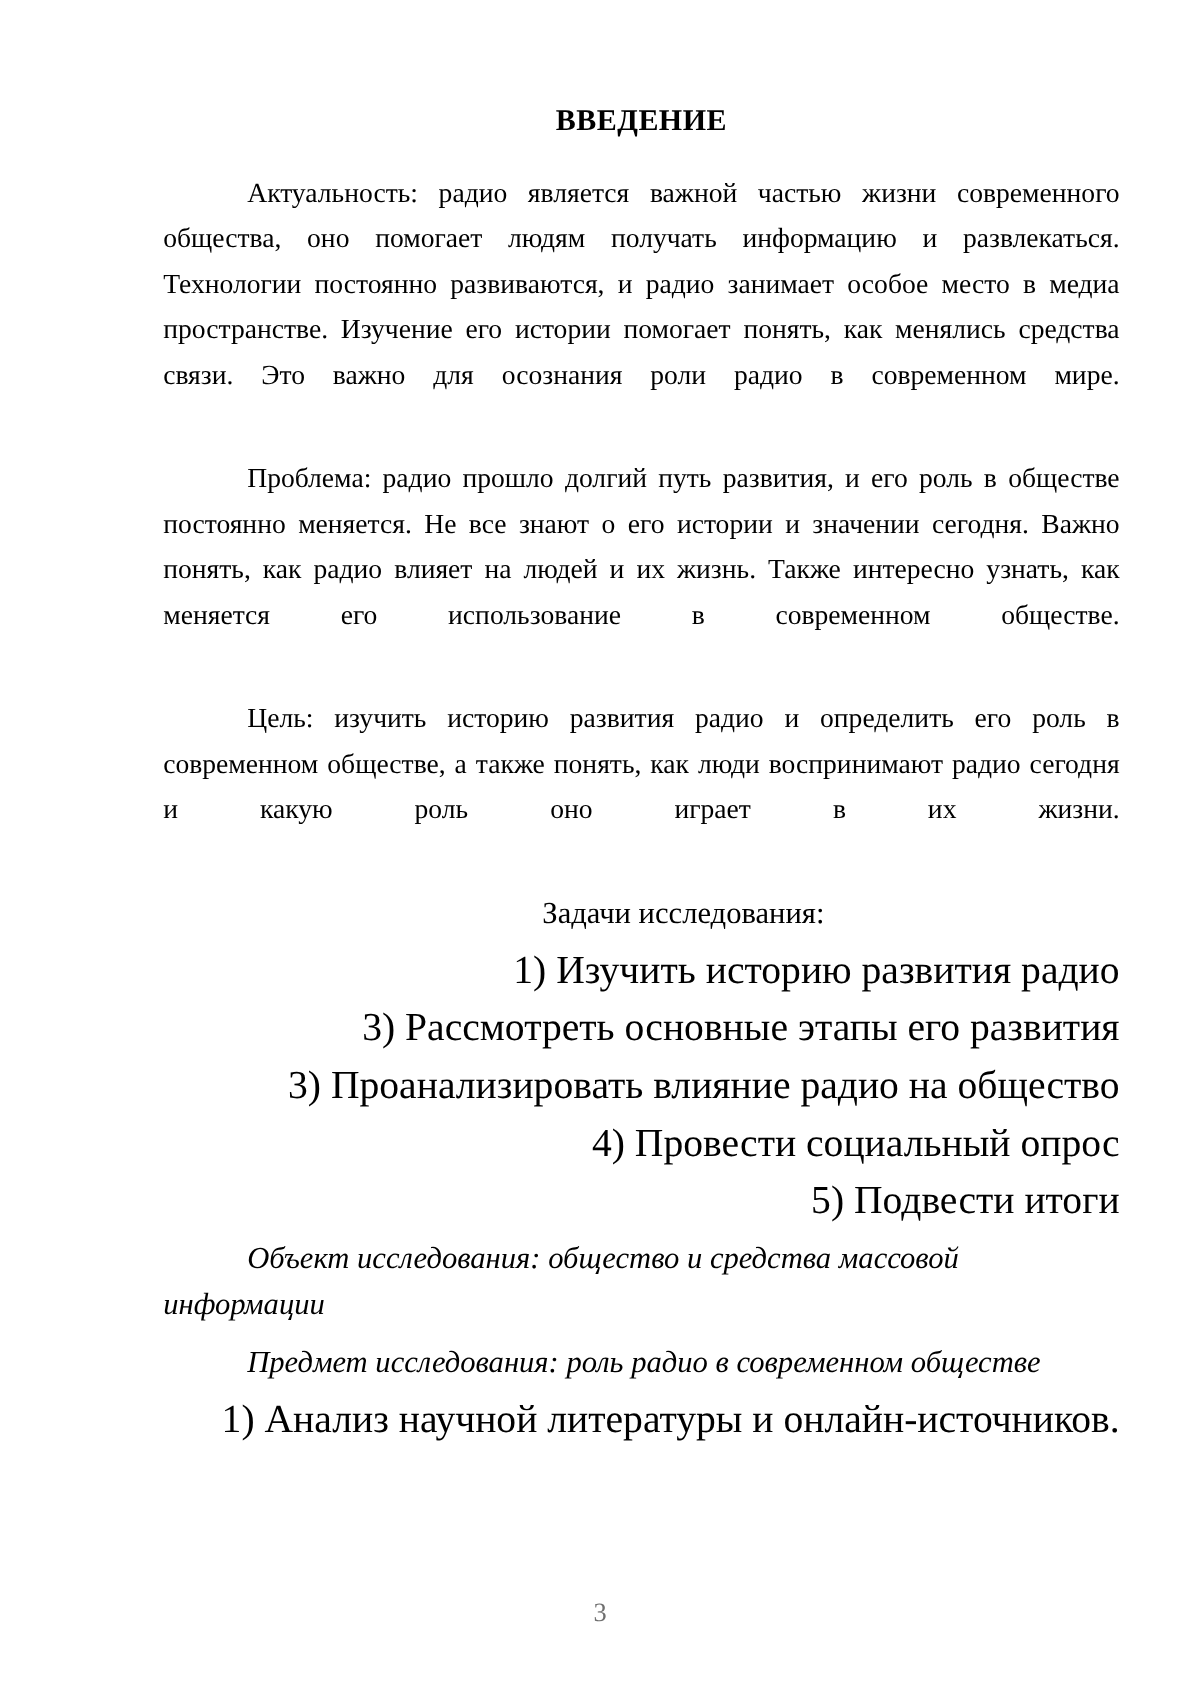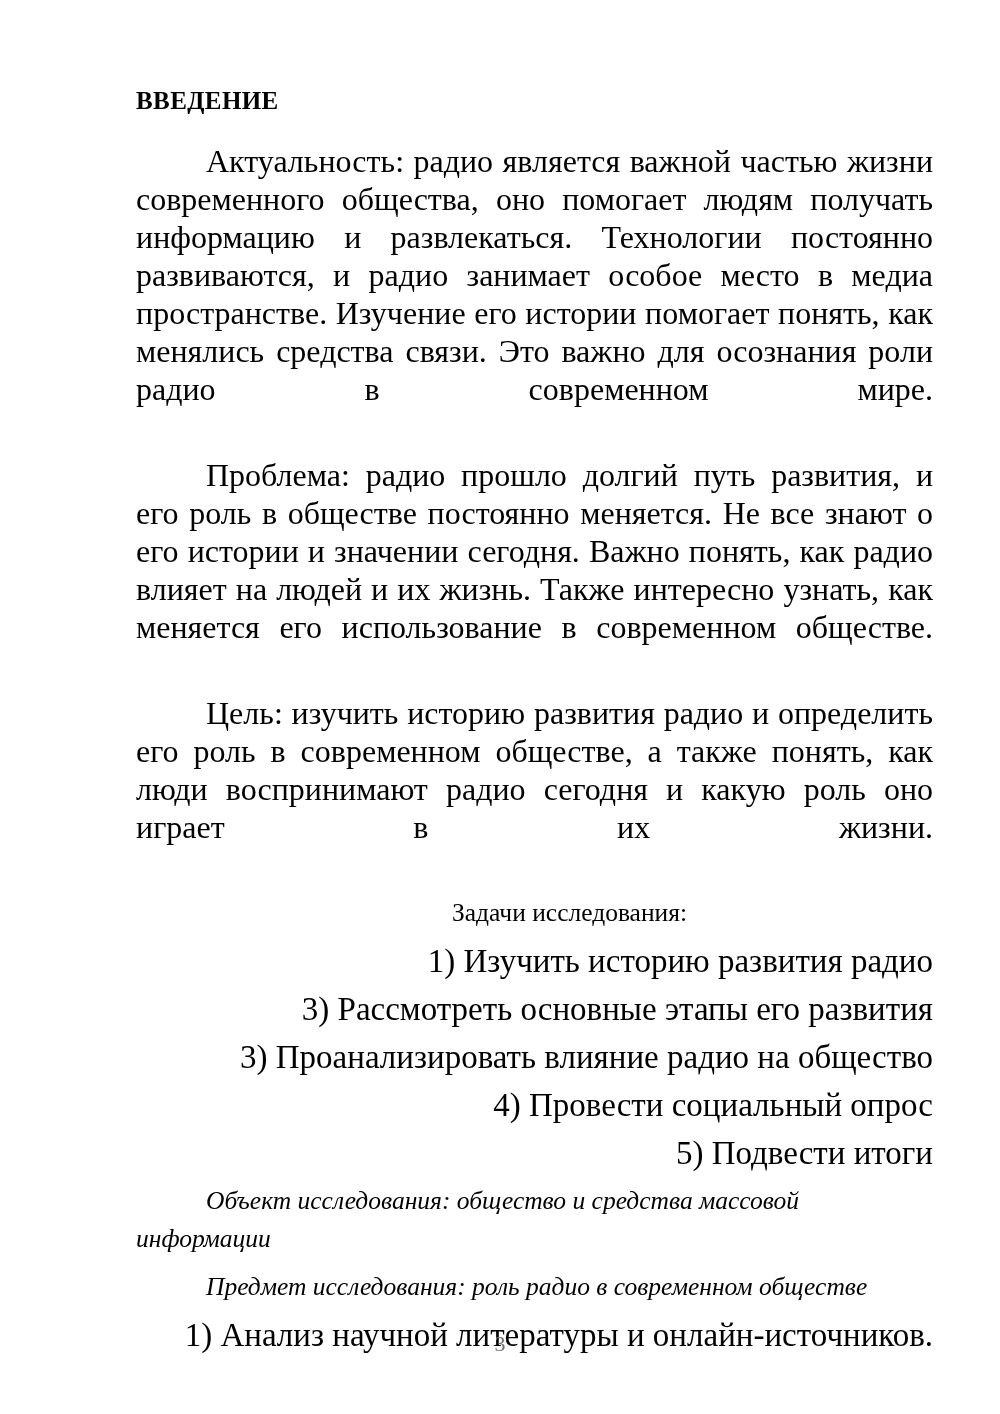--- a/index.html
+++ b/index.html
@@ -30,28 +30,28 @@
   .content {
     position: absolute;
     left: 136px;
     top: 86px;
     width: 797px;
   }
 
   .doc-title {
     font-size: 25px;
     font-weight: bold;
-    text-align: left;
+    text-align: center;
     letter-spacing: 0.4px;
     line-height: 1.2;
     margin: 0 0 26px 0;
   }
 
   .para {
-    font-size: 32px;
+    font-size: 23px;
     line-height: 38px;
     text-align: justify;
     text-justify: inter-word;
     text-indent: 70px;
     margin: 0 0 10px 0;
     hyphens: none;
   }
 
   
   .para::after {

